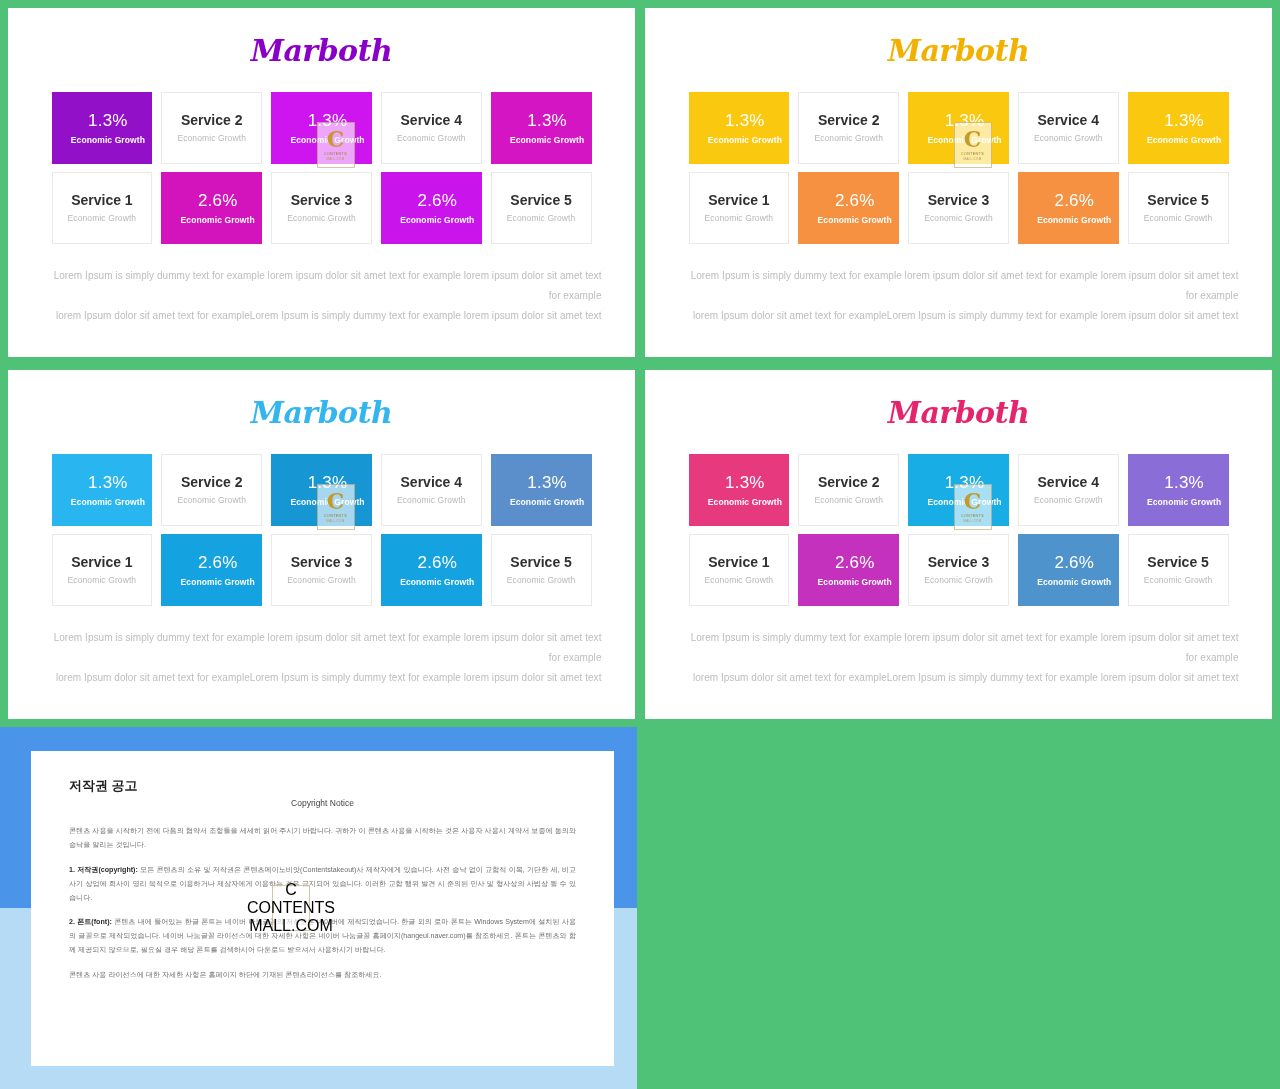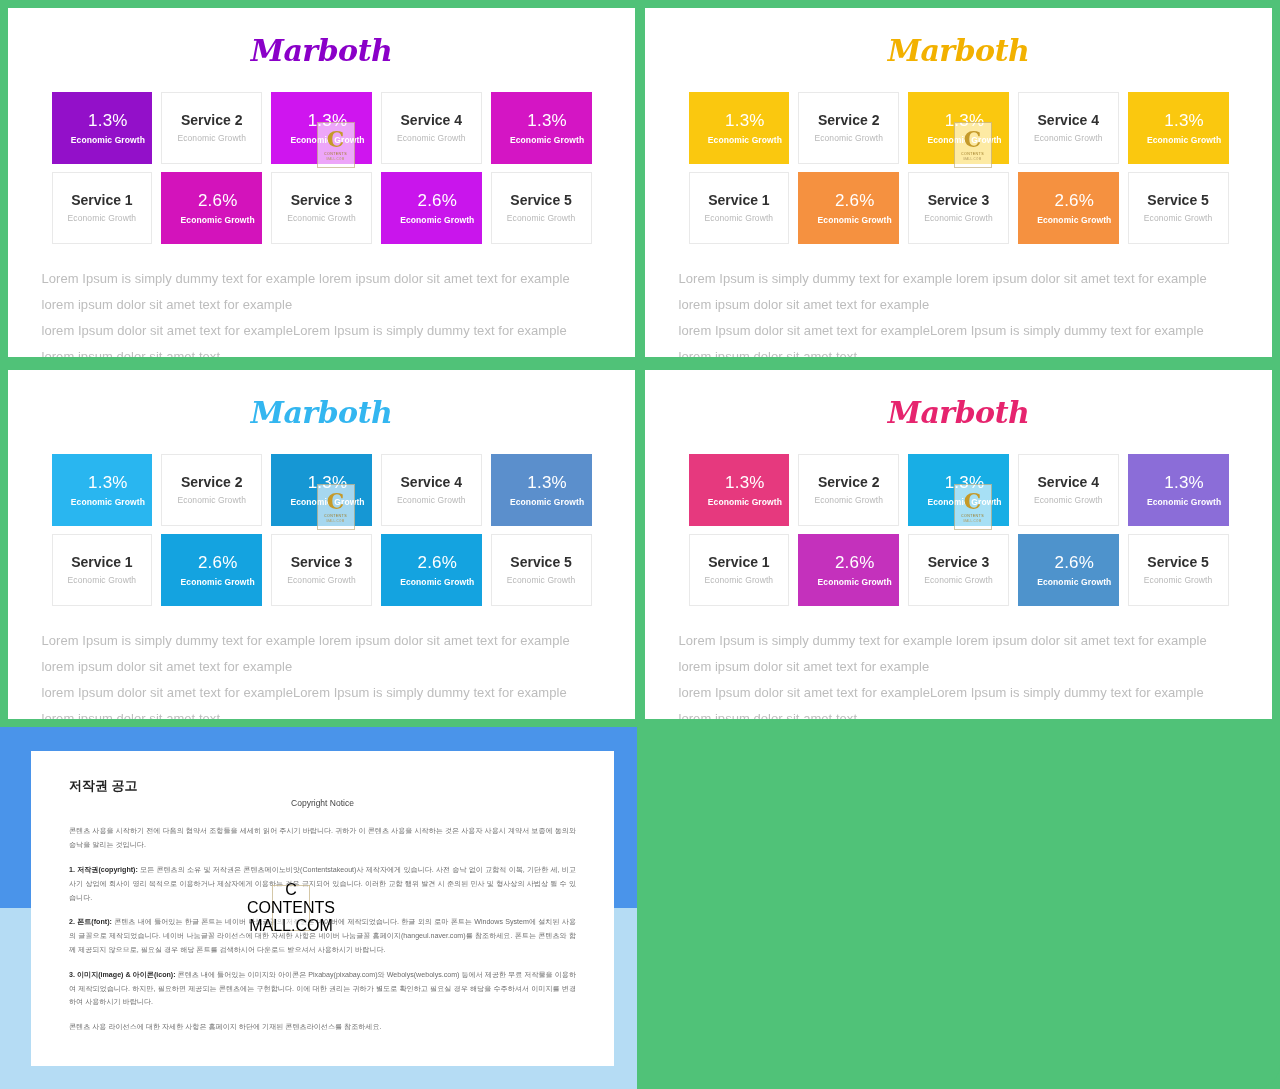--- a/index.html
+++ b/index.html
@@ -114,23 +114,23 @@
     font-size: 3.6px; color: #9c7a24; letter-spacing: 0.4px; margin-top: 2px;
   }
   .watermark .wm-t2 {
     font-size: 3px; color: #b39a5e; letter-spacing: 0.3px; margin-top: 1px;
   }
 
   
   .footnote {
     margin: 22px auto 0;
     width: 560px;
-    text-align: left;
+    text-align: right;
     color: #bdbdbd;
-    font-size: 13px;
+    font-size: 10px;
     line-height: 2.0;
     letter-spacing: 0.05px;
   }
 
   
   .cp-frame {
     position: absolute;
     inset: 0;
     background: linear-gradient(to bottom, #4a94ea 0%, #4a94ea 50%, #b5dcf4 50%, #b5dcf4 100%);
   }
@@ -400,21 +400,20 @@
 
   <div class="slide s5">
     <div class="cp-frame"></div>
     <div class="cp-paper">
       <div class="cp-title">저작권 공고</div>
       <div class="cp-subtitle">Copyright Notice</div>
       <div class="cp-body">
         <p class="cp-p">콘텐츠 사용을 시작하기 전에 다음의 협약서 조항들을 세세히 읽어 주시기 바랍니다. 귀하가 이 콘텐츠 사용을 시작하는 것은 사용자 사용시 계약서 보증에 동의와 승낙을 알리는 것입니다.</p>
         <p class="cp-p"><b>1. 저작권(copyright):</b> <span>모든 콘텐츠의 소유 및 저작권은 콘텐츠메이노비앗(Contentstakeout)사 제작자에게 있습니다. 사전 승낙 없이 교합적 이복, 기단한 세, 비교 사기 상업에 회사이 영리 목적으로 이용하거나 제삼자에게 이용하는 것은 금지되어 있습니다. 이러한 교합 행위 발견 시 준의된 민사 및 형사상의 사법상 될 수 있습니다.</span></p>
         <p class="cp-p"><b>2. 폰트(font):</b> <span>콘텐츠 내에 들어있는 한글 폰트는 네이버 나눔글꼴의 저작권은 네이버에 제작되었습니다. 한글 외의 로마 폰트는 Windows System에 설치된 사용의 글꼴으로 제작되었습니다. 네이버 나눔글꼴 라이선스에 대한 자세한 사항은 네이버 나눔글꼴 홈페이지(hangeul.naver.com)를 참조하세요. 폰트는 콘텐츠와 함께 제공되지 않으므로, 필요실 경우 해당 폰트를 검색하시어 다운로드 받으셔서 사용하시기 바랍니다.</span></p>
-        <p class="cp-p"><b>3. 이미지(image) &amp; 아이콘(icon):</b> <span>콘텐츠 내에 들어있는 이미지와 아이콘은 Pixabay(pixabay.com)와 Webolys(webolys.com) 등에서 제공한 무료 저작물을 이용하여 제작되었습니다. 하지만, 필요하면 제공되는 콘텐츠에는 구현합니다. 이에 대한 권리는 귀하가 별도로 확인하고 필요실 경우 해당을 수주하셔서 이미지를 변경하여 사용하시기 바랍니다.</span></p>
         <p class="cp-p">콘텐츠 사용 라이선스에 대한 자세한 사항은 홈페이지 하단에 기재된 콘텐츠라이선스를 참조하세요.</p>
       </div>
     </div>
     <div class="cp-watermark">
       <div class="wm-c">C</div>
       <div class="wm-t1">CONTENTS</div>
       <div class="wm-t2">MALL.COM</div>
     </div>
   </div>
 

